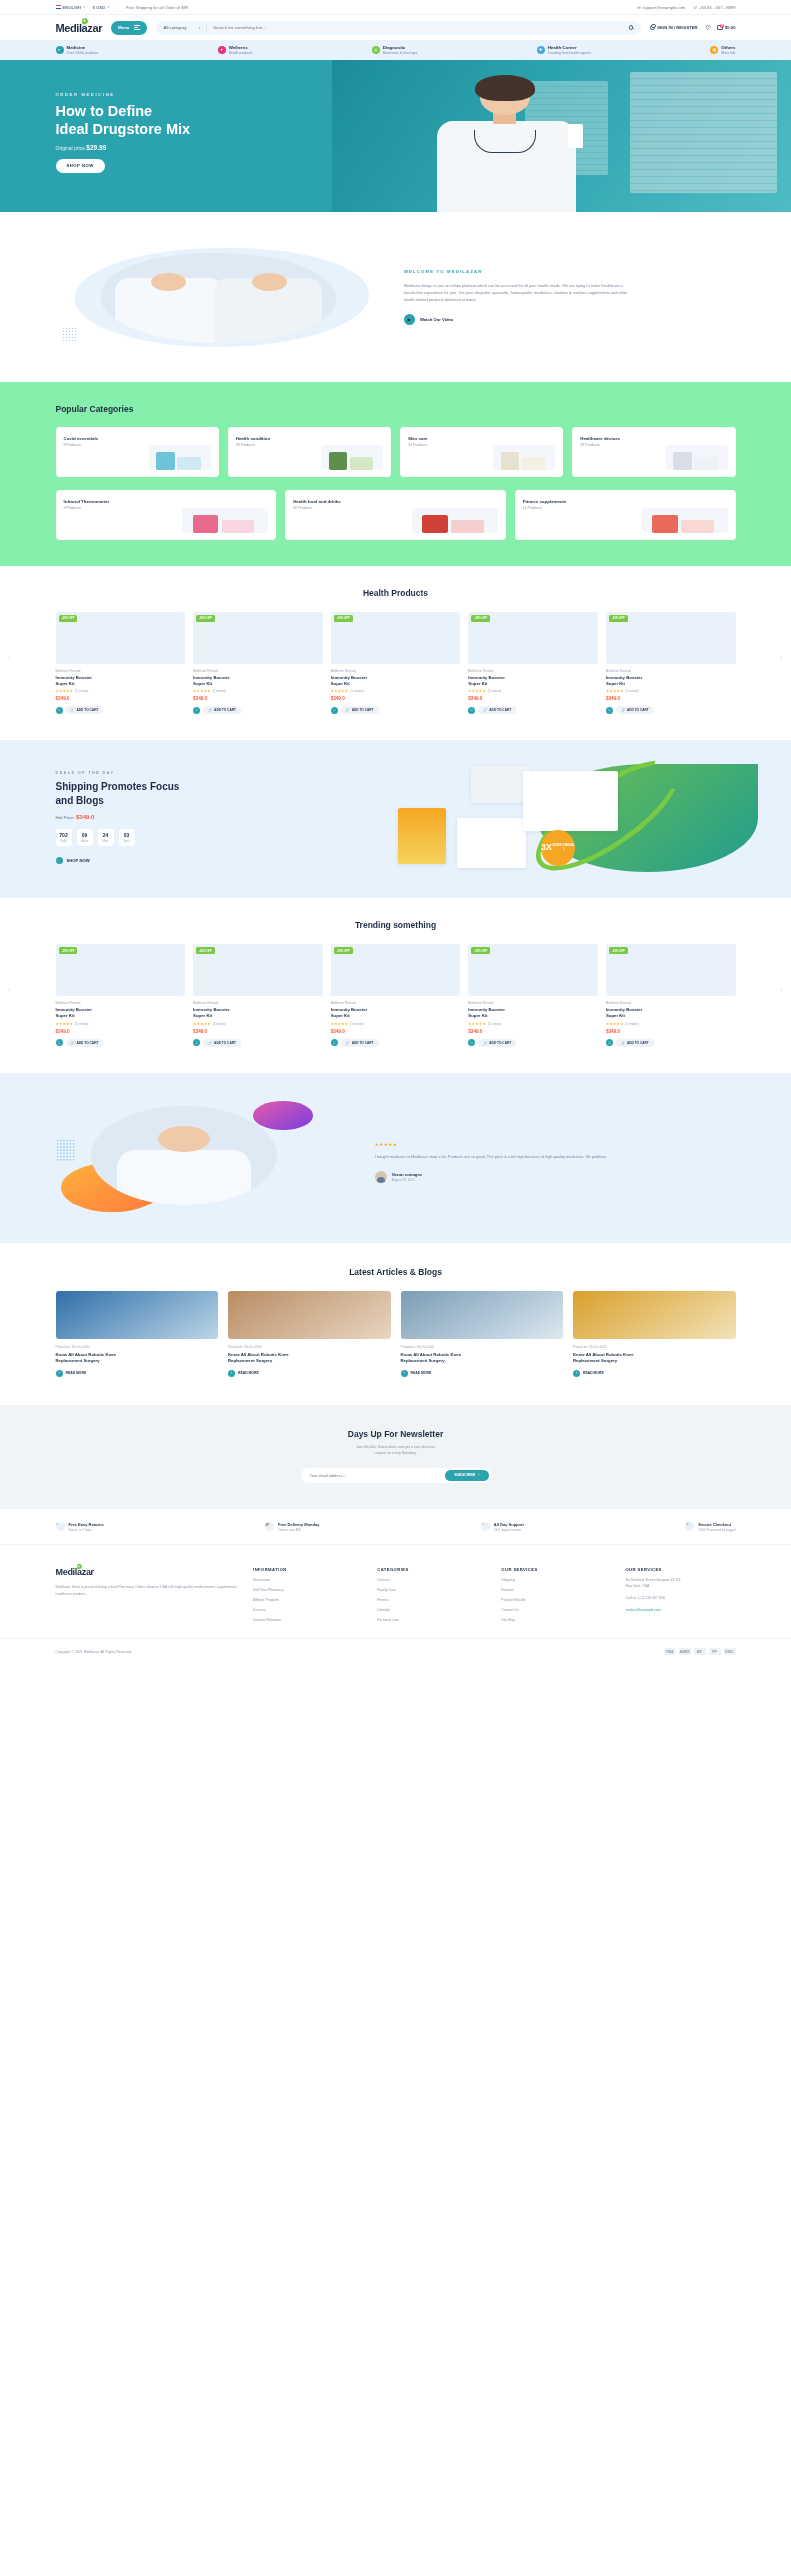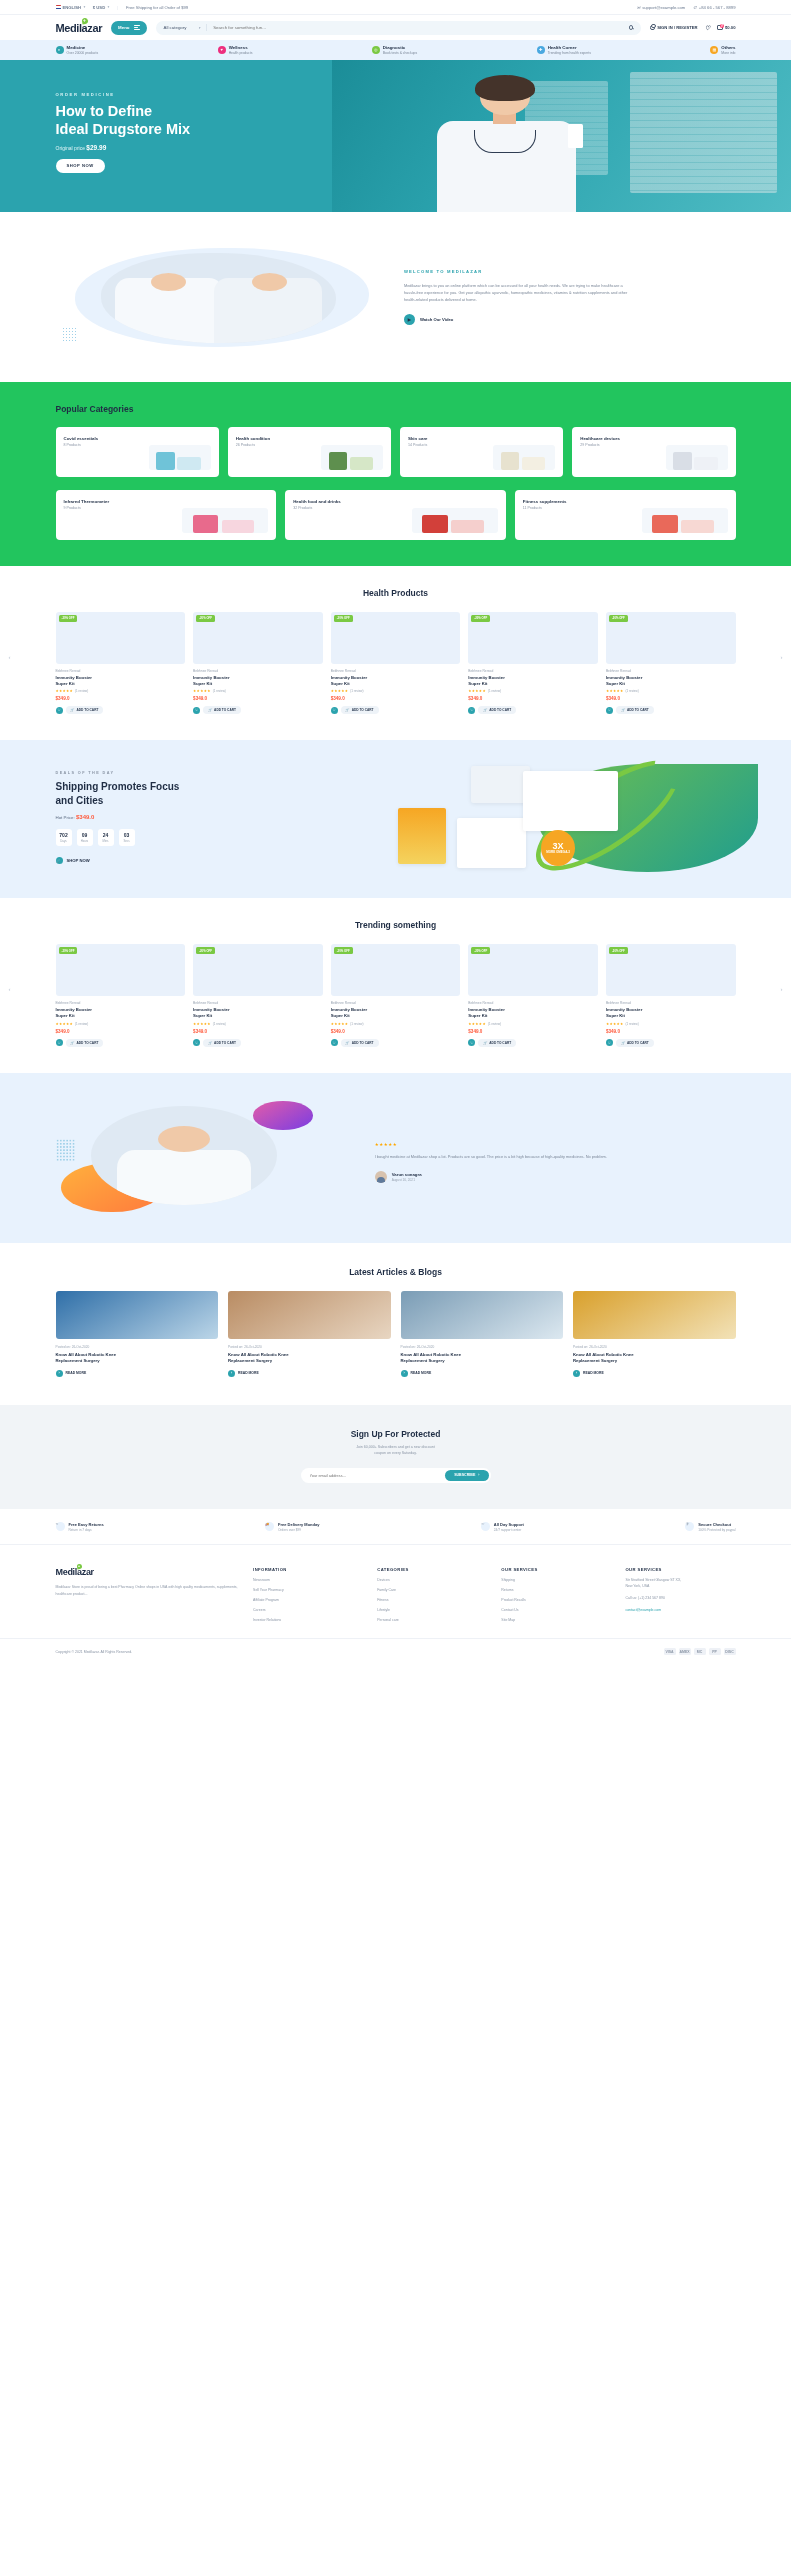--- a/index.html
+++ b/index.html
@@ -112,21 +112,21 @@
   .watch { display:flex; align-items:center; gap:5px; margin-top:10px; }
   .play { width:11px;height:11px;border-radius:50%;background:#2ba3ae;display:flex;
     align-items:center;justify-content:center;color:#fff;font-size:4px;}
   .watch span { font-size:4.2px; font-weight:700; color:#1f2d44; }
 
   
   .sec-title { font-size:8.5px; font-weight:700; color:#1f2d44; }
   .sec-title.center { text-align:center; }
 
   
-  .popcat { background:#22c55e; padding:22px 0 26px; }
+  .popcat { background:#86efac; padding:22px 0 26px; }
   .popcat .grid { display:grid; grid-template-columns:repeat(4,1fr); gap:9px; margin-top:13px; }
   .popcat .grid.row2 { grid-template-columns:repeat(3,1fr); }
   .pc-card { background:#fff; border-radius:4px; height:50px; padding:7px 8px;
     display:flex; justify-content:space-between; }
   .pc-card b { font-size:4.4px; font-weight:700; color:#1f2d44; display:block; }
   .pc-card span { font-size:3.6px; color:#8b96a6; display:block; margin-top:2px; }
   .pc-thumb { width:42%; border-radius:3px; background:#f3f7fb; align-self:flex-end; height:70%; position:relative; overflow:hidden;}
   .pc-thumb i { position:absolute; border-radius:2px; display:block; }
 
   
@@ -169,21 +169,21 @@
   .deal-right .green { position:absolute; right:-6%; top:0; width:60%; height:100%;
     background:linear-gradient(140deg,#6fc04f,#1f9d8f); border-radius:50% 0 50% 50%; }
   .deal-right .arrow { position:absolute; right:12%; top:18%; width:46%; height:58%;
     border:5px solid #7ac943; border-radius:50%; border-right-color:transparent; transform:rotate(-35deg);}
   .dp { position:absolute; background:#fff; border-radius:2px; box-shadow:0 1px 4px rgba(0,0,0,.08);}
   .dp1 { left:8%; bottom:8%; width:13%; height:52%; background:linear-gradient(#f6a623,#f4d35e);}
   .dp2 { left:24%; bottom:4%; width:19%; height:46%; }
   .dp3 { left:42%; top:6%; width:26%; height:56%; }
   .dp4 { left:28%; top:2%; width:16%; height:34%; background:#eef3f8;}
   .badge3x { position:absolute; left:47%; bottom:6%; width:34px; height:36px; border-radius:50%;
-    background:#f6a623; color:#fff; display:flex; flex-direction:column; align-items:center;
+    background:#f6a623; color:#fff; display:flex; align-items:center;
     justify-content:center; font-size:3px; font-weight:700; text-align:center; line-height:1.2;}
   .badge3x b { font-size:9px; line-height:1;}
 
   
   .testi { background:#e8f2fd; padding:26px 0; }
   .testi .wrap { display:flex; align-items:center; gap:20px; }
   .testi-media { width:44%; height:118px; position:relative; }
   .testi-media .circ-img { position:absolute; left:12%; top:6%; width:62%; height:84%;
     border-radius:50%; background:#dfe9f3; overflow:hidden; }
   .testi-media .tcoat { position:absolute; bottom:0; left:14%; width:72%; height:56%;
@@ -613,21 +613,21 @@
       </div>
   </div>
 </div>
 
 <div class="deal">
   <div class="wrap">
     <div class="deal-left">
       <div class="deal-eyebrow">DEALS OF THE DAY</div>
       <div class="deal-h2">
         <span>Shipping Promotes Focus</span><br>
-        <span>and Cities</span>
+        <span>and Blogs</span>
       </div>
       <div class="deal-price">
         <span>Hot Price:</span>
         <b>$349.0</b>
       </div>
       <div class="timer" id="deal-timer">
  <div class="t-box">
    <b>702</b>
    <span>Days</span>
  </div>
@@ -851,21 +851,21 @@
      <span class="circ">›</span>
      <span>READ MORE</span>
    </div>
  </div>
       </div>
   </div>
 </div>
 
 <div class="news">
   <div class="wrap">
-    <h3>Sign Up For Protected</h3>
+    <h3>Days Up For Newsletter</h3>
     <p>
       <span>Join 60,000+ Subscribers and get a new discount</span><br>
       <span>coupon on every Saturday.</span>
     </p>
     <div class="news-form">
       <input placeholder="Your email address..." style="">
       <button>
         <span>SUBSCRIBE</span>
         <span>›</span>
       </button>

